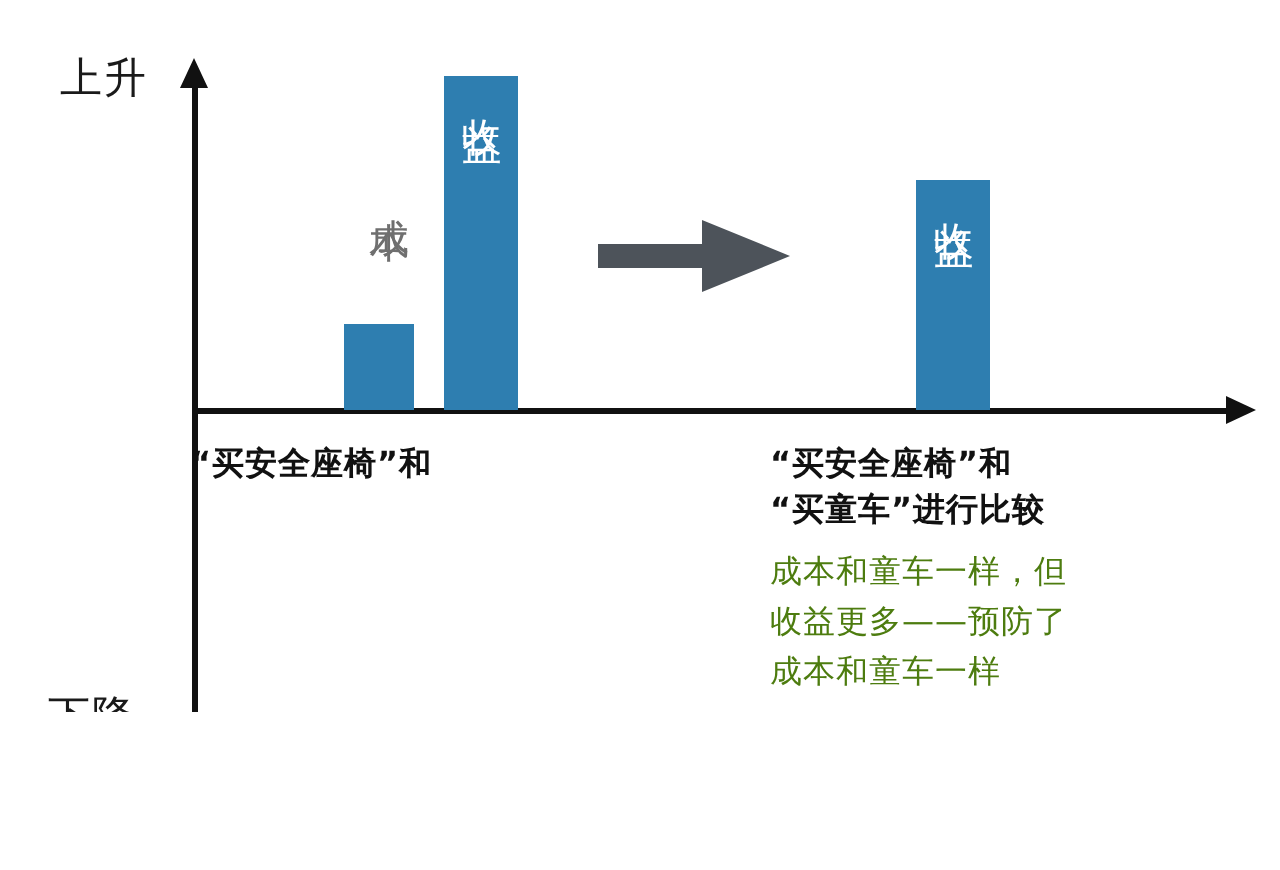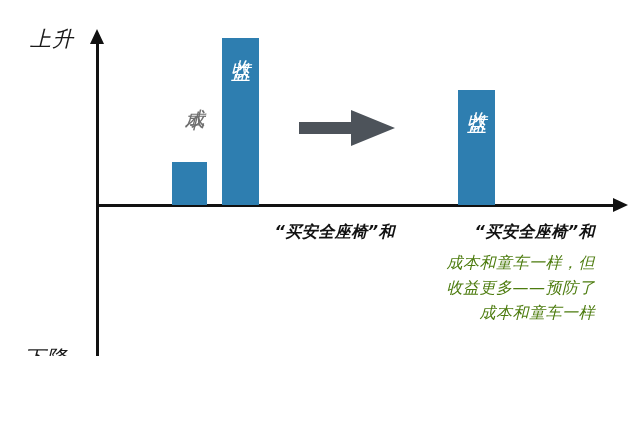--- a/index.html
+++ b/index.html
@@ -10,21 +10,20 @@
   body {
     font-family: "DejaVu Sans", "Liberation Sans", sans-serif;
     -webkit-font-smoothing: antialiased;
   }
   #canvas {
     position: relative;
     width: 640px;
     height: 356px;
     background: #ffffff;
     overflow: hidden;
-    font-style: italic;
   }
 
   
   .axis-line {
     position: absolute;
     background: #111111;
   }
   #y-axis-line {
     left: 96px;
     top: 42px;
@@ -143,21 +142,21 @@
     position: absolute;
     left: 299px;
     top: 108px;
     width: 96px;
     height: 40px;
   }
 
   
   .caption-block {
     position: absolute;
-    text-align: right;
+    text-align: left;
     color: #111111;
   }
   .caption-title {
     font-size: 16px;
     font-weight: bold;
     line-height: 1.45;
     letter-spacing: 0.5px;
     white-space: nowrap;
   }
   .caption-sub {
@@ -217,19 +216,20 @@
   <div class="bar" id="bar-benefit-right">
     <span class="bar-inner-label">收益</span>
   </div>
 
   <div class="caption-block" id="caption-left">
     <div class="caption-title">“买安全座椅”和</div>
   </div>
 
   <div class="caption-block" id="caption-right">
     <div class="caption-title">“买安全座椅”和</div>
+    <div class="caption-title">“买童车”进行比较</div>
     <div class="caption-sub">成本和童车一样，但</div>
     <div class="caption-sub" style="margin-top:0">收益更多——预防了</div>
     <div class="caption-sub" style="margin-top:0">成本和童车一样</div>
   </div>
 
 
 </div>
 
 </body></html>

